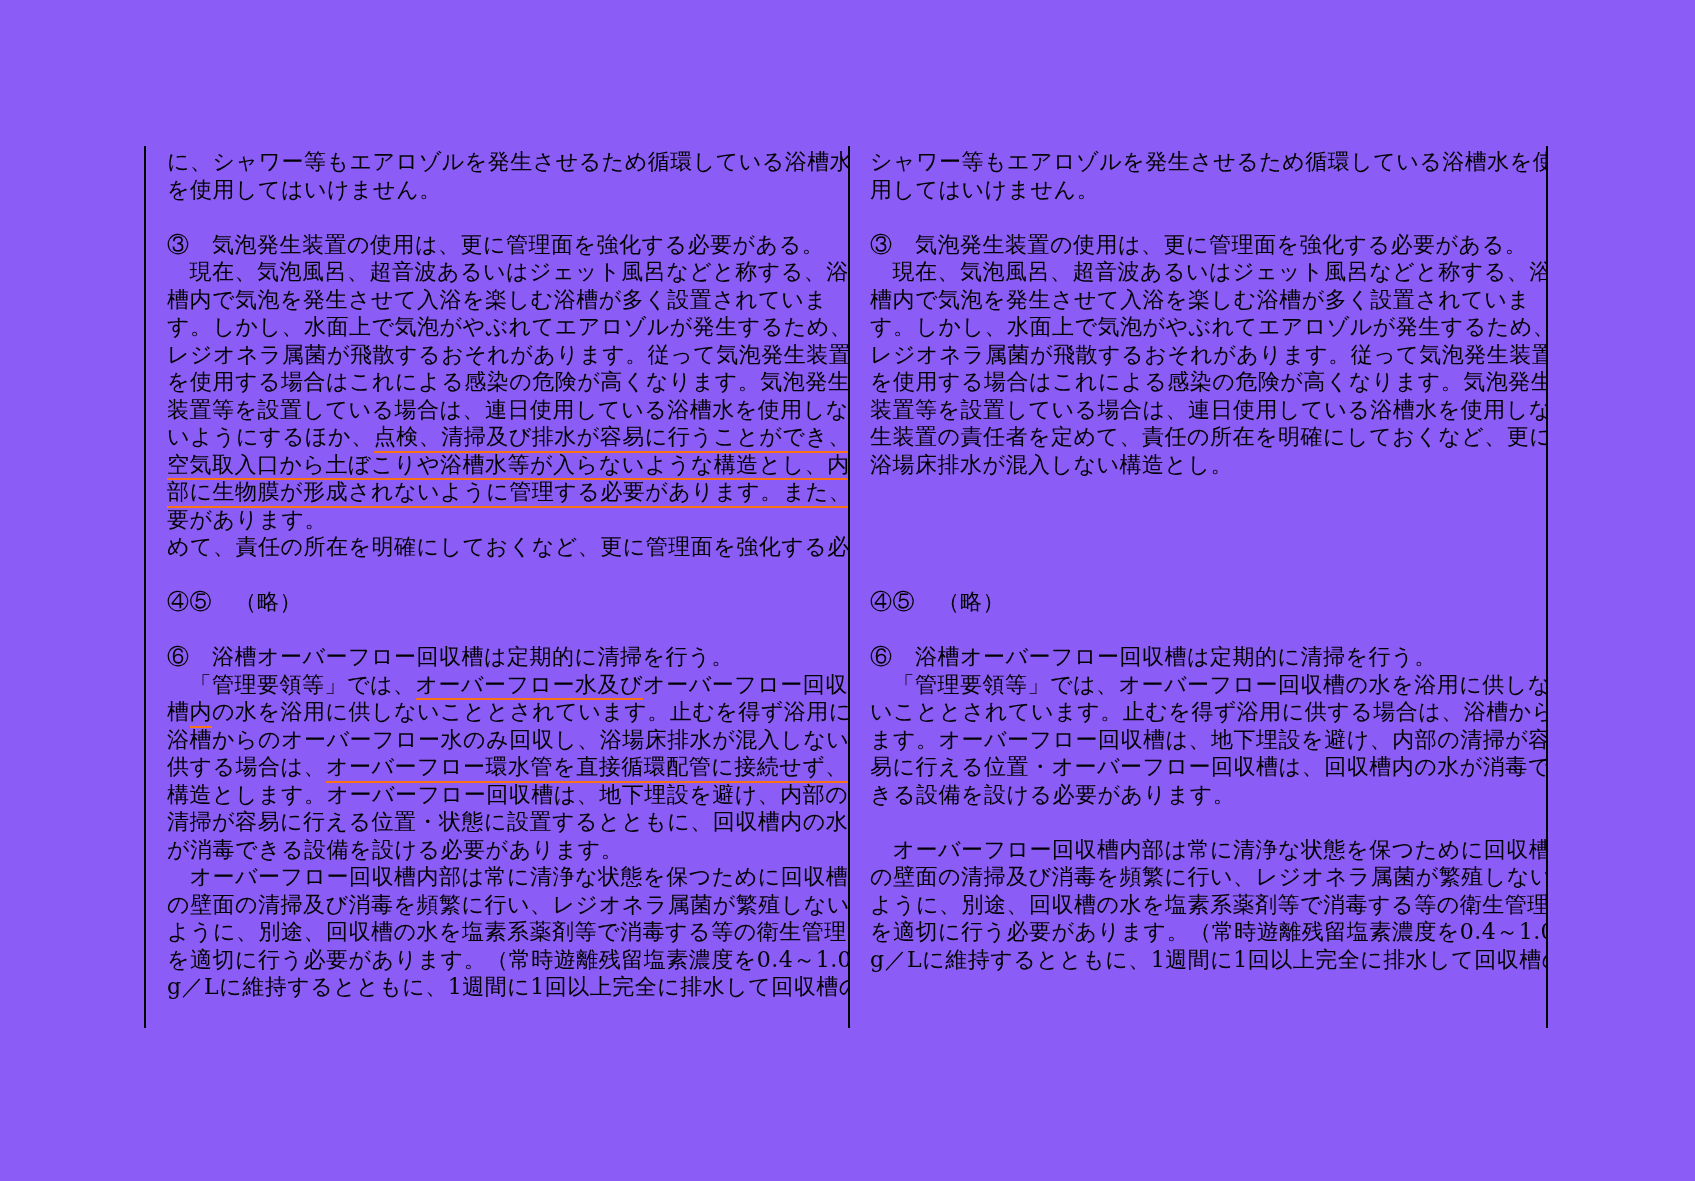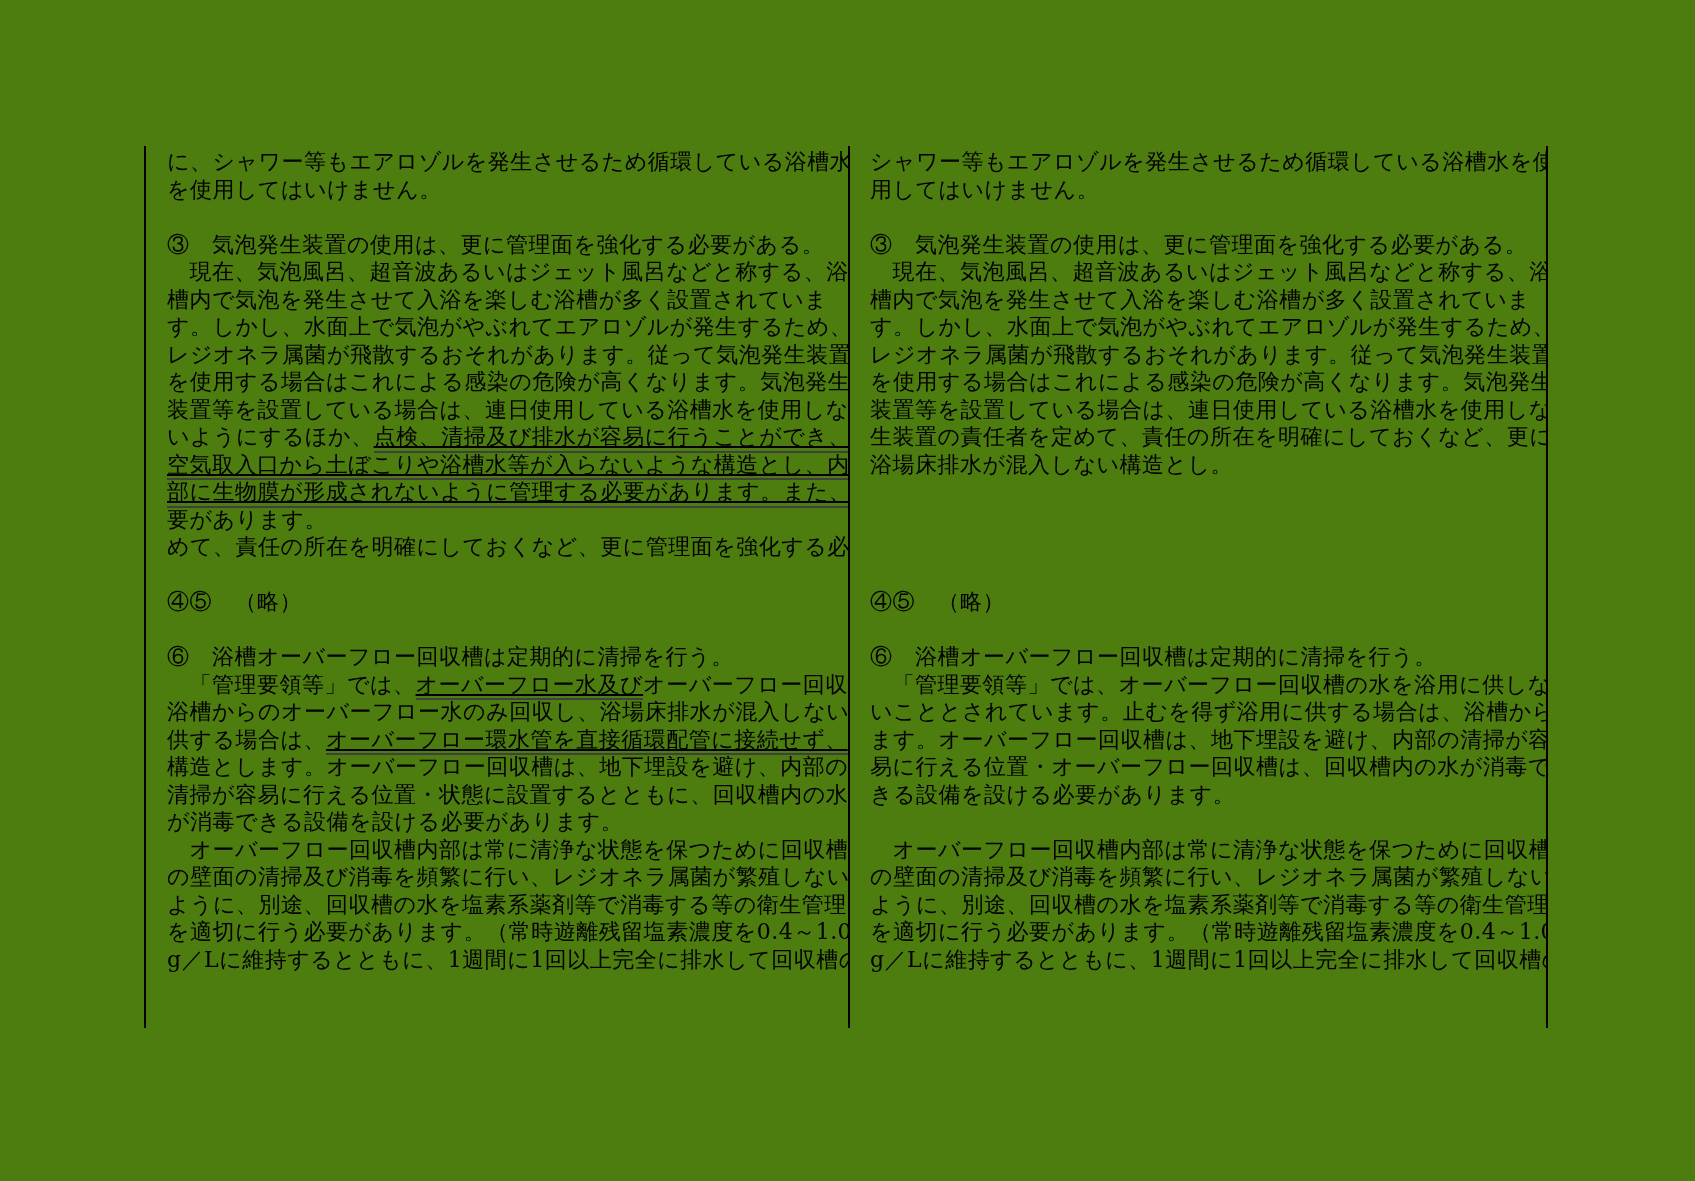--- a/index.html
+++ b/index.html
@@ -1,21 +1,21 @@
 <!DOCTYPE html>
 <html lang="ja"><head>
 <meta charset="utf-8">
 <style>
   html, body { margin: 0; padding: 0; }
   body { background: #ffffff; }
   .page {
     position: relative;
     width: 1695px;
     height: 1181px;
-    background: #4d7c0f;
+    background: #8b5cf6;
     font-family: "DejaVu Serif", "Liberation Serif", serif;
     color: #000000;
   }
   .cmp-table {
     position: absolute;
     left: 144px;
     top: 146px;
     display: flex;
     align-items: flex-start;
   }
@@ -39,21 +39,21 @@
     padding-right: 4px;
   }
   .line {
     height: 27.5px;
     line-height: 27.5px;
     font-size: 22px;
     letter-spacing: 0.5px;
     white-space: pre;
   }
   .seg { display: inline-block; line-height: 27.5px; }
-  .seg.u { border-bottom: 2px solid #404040; text-decoration: underline; }
+  .seg.u { border-bottom: 2px solid #f97316; }
 </style>
 </head>
 <body>
 
 <div class="page">
   <div class="cmp-table">
     <div class="column col-left">
         <div class="line"><span class="seg">に、シャワー等もエアロゾルを発生させるため循環している浴槽水</span></div>
         <div class="line"><span class="seg">を使用してはいけません。</span></div>
         <div class="line">&nbsp;</div>
@@ -67,20 +67,21 @@
         <div class="line"><span class="seg">いようにするほか、</span><span class="seg u">点検、清掃及び排水が容易に行うことができ、</span></div>
         <div class="line"><span class="seg u">空気取入口から土ぼこりや浴槽水等が入らないような構造とし、内</span></div>
         <div class="line"><span class="seg u">部に生物膜が形成されないように管理する必要があります。また、</span></div>
         <div class="line"><span class="seg">要があります。</span></div>
         <div class="line"><span class="seg">めて、責任の所在を明確にしておくなど、更に管理面を強化する必</span></div>
         <div class="line">&nbsp;</div>
         <div class="line"><span class="seg">④⑤　（略）</span></div>
         <div class="line">&nbsp;</div>
         <div class="line"><span class="seg">⑥　浴槽オーバーフロー回収槽は定期的に清掃を行う。</span></div>
         <div class="line"><span class="seg">　「管理要領等」では、</span><span class="seg u">オーバーフロー水及び</span><span class="seg">オーバーフロー回収</span></div>
+        <div class="line"><span class="seg">槽</span><span class="seg u">内</span><span class="seg">の水を浴用に供しないこととされています。止むを得ず浴用に</span></div>
         <div class="line"><span class="seg">浴槽からのオーバーフロー水のみ回収し、浴場床排水が混入しない</span></div>
         <div class="line"><span class="seg">供する場合は、</span><span class="seg u">オーバーフロー環水管を直接循環配管に接続せず、</span></div>
         <div class="line"><span class="seg">構造とします。オーバーフロー回収槽は、地下埋設を避け、内部の</span></div>
         <div class="line"><span class="seg">清掃が容易に行える位置・状態に設置するとともに、回収槽内の水</span></div>
         <div class="line"><span class="seg">が消毒できる設備を設ける必要があります。</span></div>
         <div class="line"><span class="seg">　オーバーフロー回収槽内部は常に清浄な状態を保つために回収槽</span></div>
         <div class="line"><span class="seg">の壁面の清掃及び消毒を頻繁に行い、レジオネラ属菌が繁殖しない</span></div>
         <div class="line"><span class="seg">ように、別途、回収槽の水を塩素系薬剤等で消毒する等の衛生管理</span></div>
         <div class="line"><span class="seg">を適切に行う必要があります。（常時遊離残留塩素濃度を0.4～1.0m</span></div>
         <div class="line"><span class="seg">g／Lに維持するとともに、1週間に1回以上完全に排水して回収槽の</span></div>

